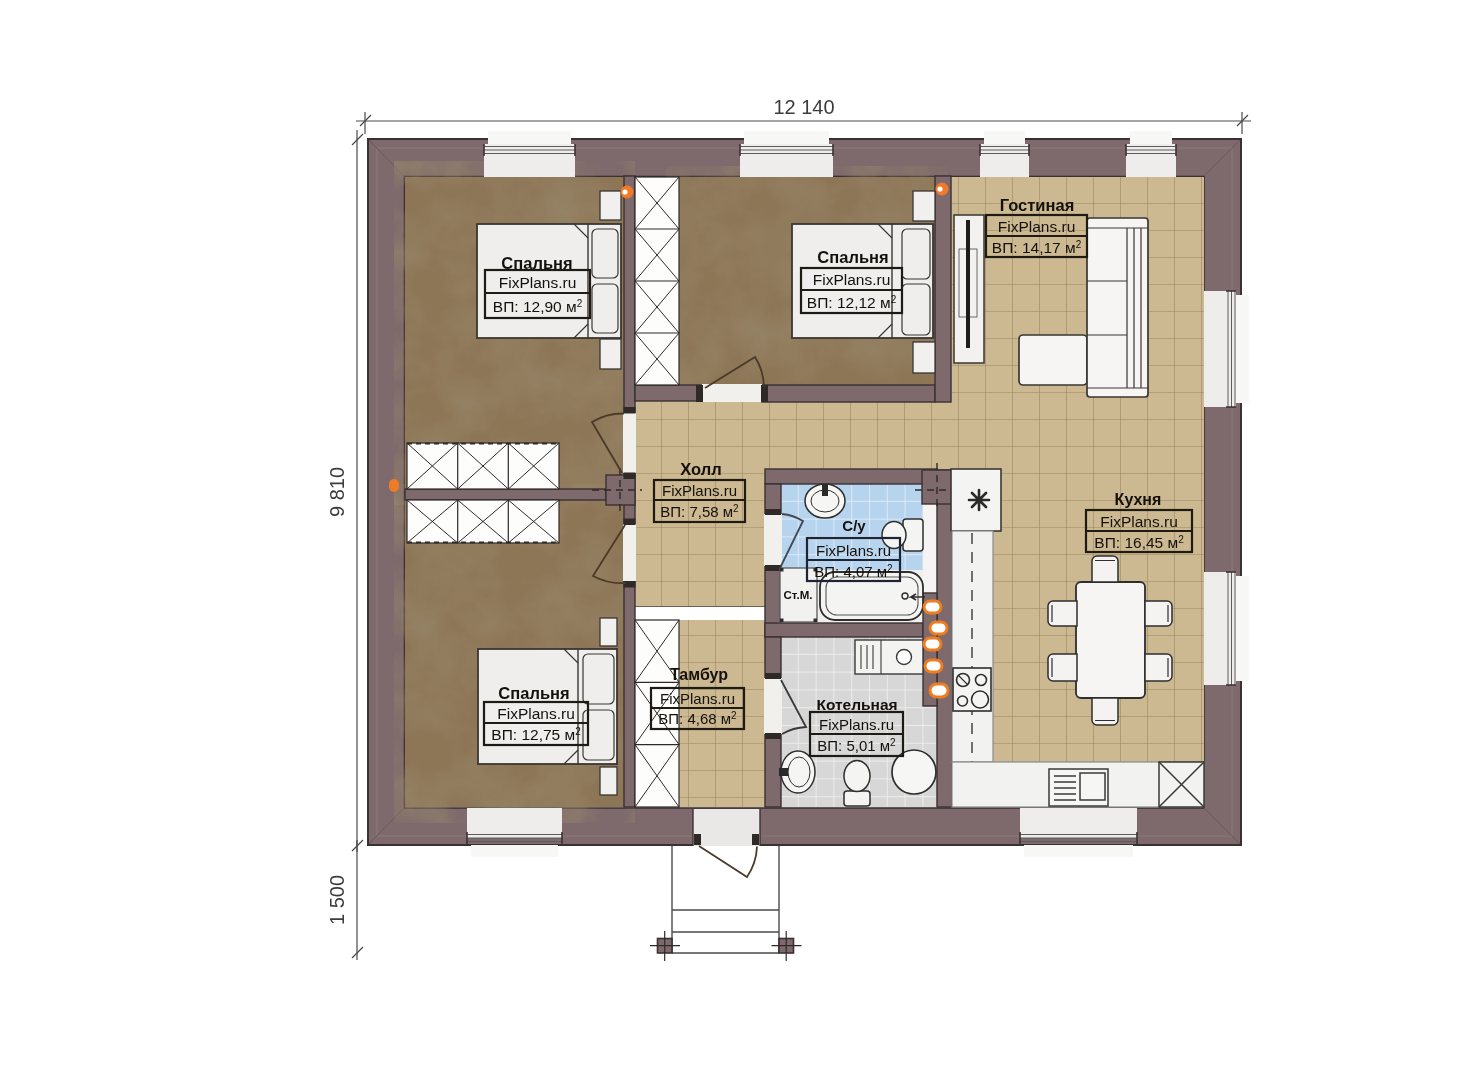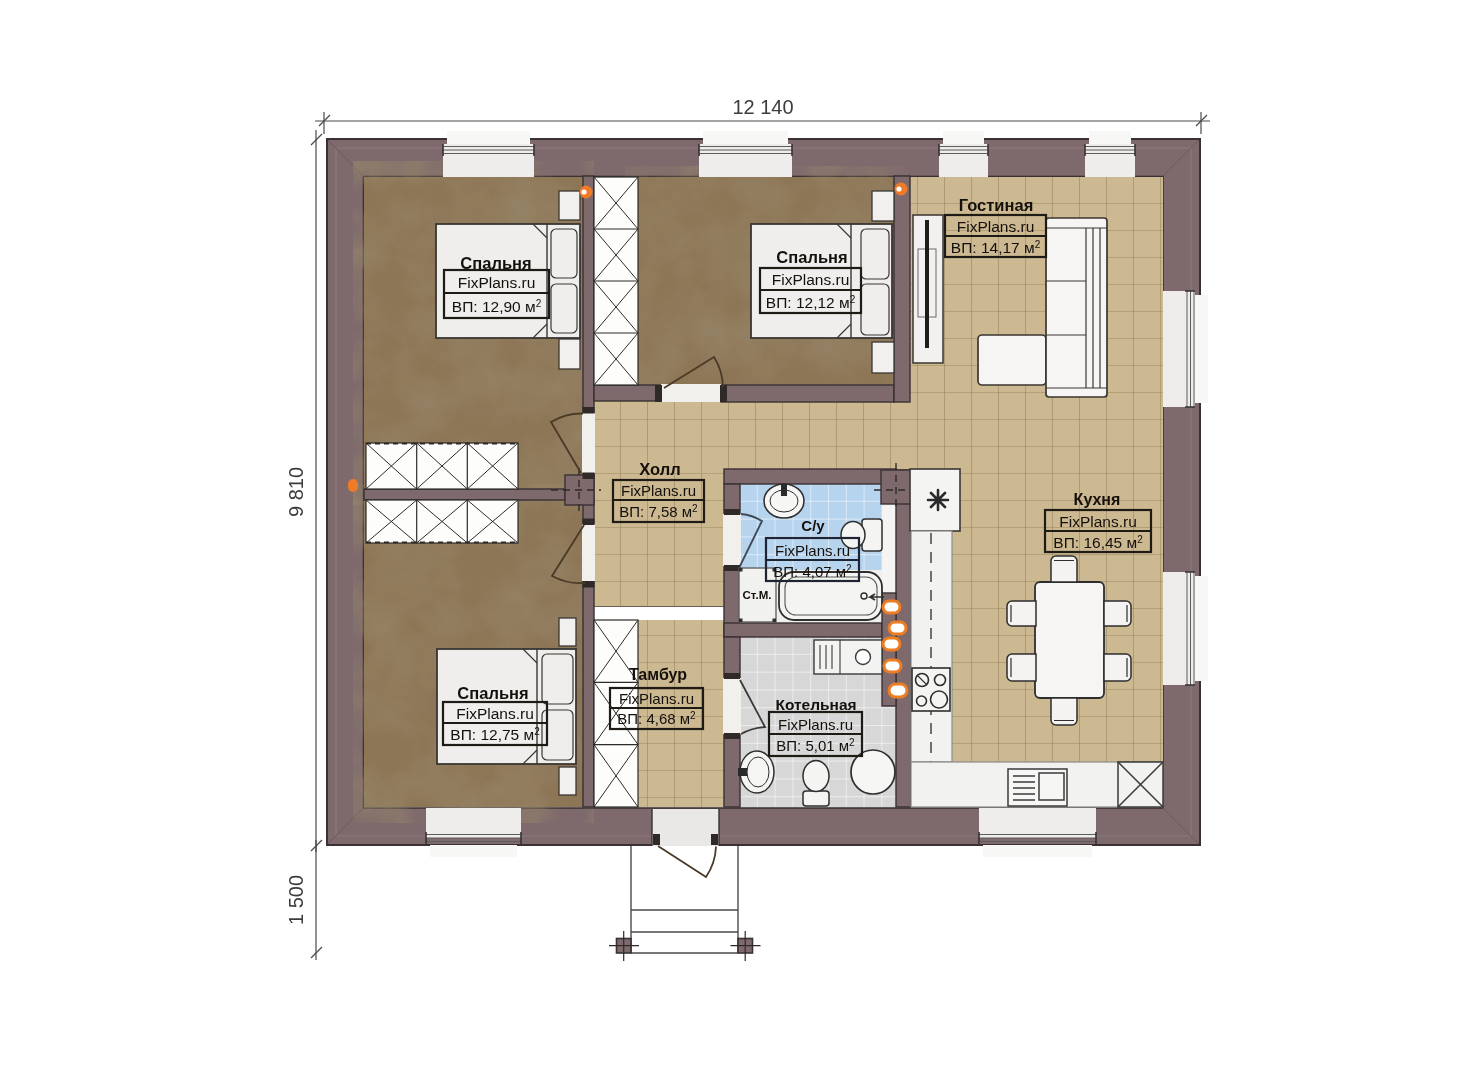--- a/index.html
+++ b/index.html
@@ -1,16 +1,16 @@
 <!DOCTYPE html>
 <html><head>
 <meta charset="utf-8">
 <style>
   html,body{margin:0;padding:0;background:#ffffff;}
-  .page{width:1357px;height:1080px;position:relative;background:#ffffff;overflow:hidden;}
+  .page{width:1357px;height:1080px;position:relative;background:#ffffff;overflow:hidden;margin-left:41px;}
   text{font-family:"Liberation Sans", sans-serif;}
 </style>
 </head>
 <body>
 <div class="page">
 <svg width="1473" height="1080" viewBox="0 0 1473 1080">
 <defs>
   <pattern id="tileBeige" patternUnits="userSpaceOnUse" x="594" y="177" width="27" height="27">
     <rect width="27" height="27" fill="#cdb991"></rect>
     <path d="M27,0 V27 H0" fill="none" stroke="#9c875f" stroke-width="1.2"></path>

